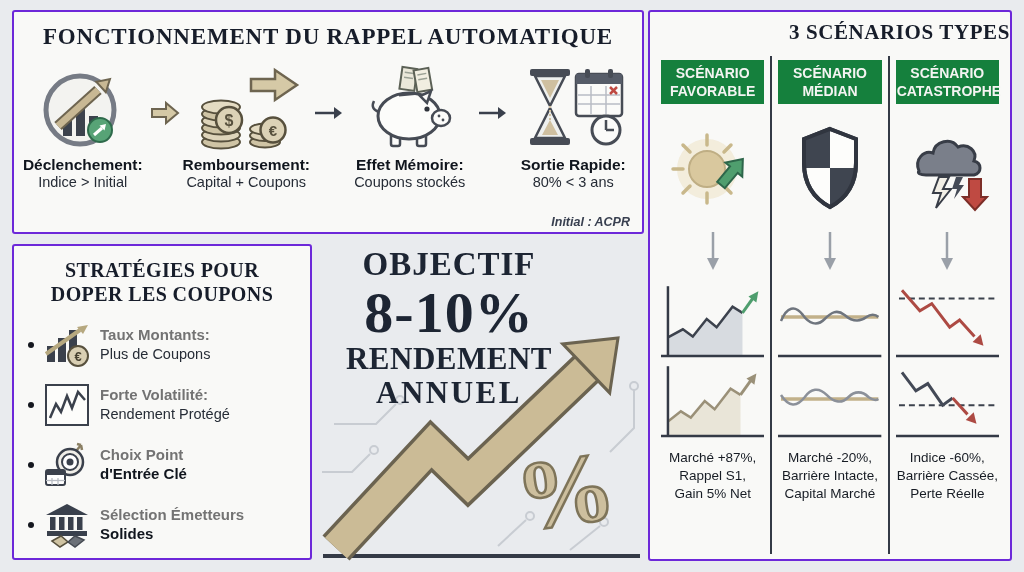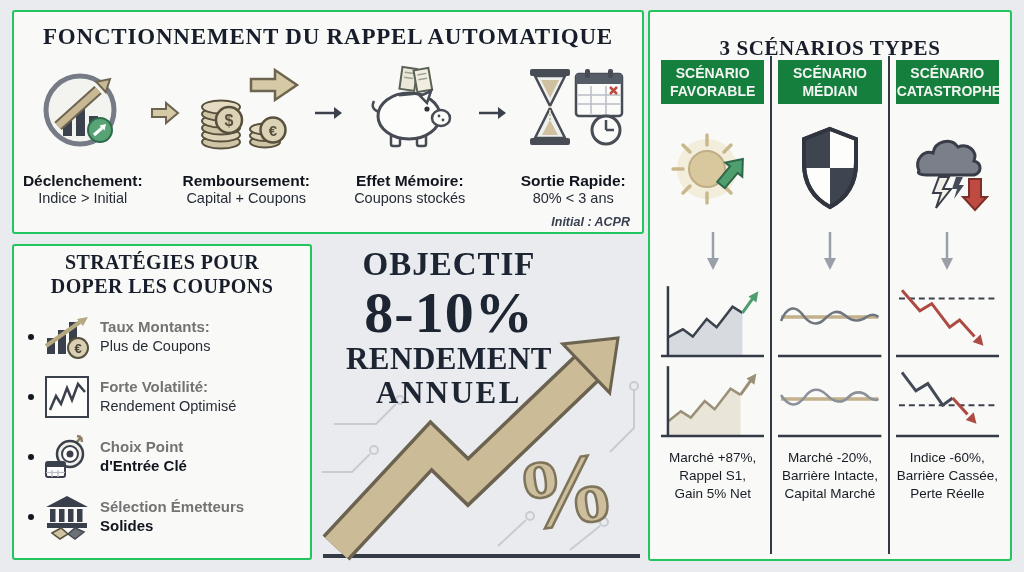--- a/index.html
+++ b/index.html
@@ -1,58 +1,58 @@
 <!DOCTYPE html>
 <html><head>
 <meta charset="utf-8">
 <style>
   * { margin:0; padding:0; box-sizing:border-box; }
   html,body { background:#d9dbde; }
   body { font-family:"Liberation Sans", sans-serif; }
   .canvas { position:relative; width:1024px; height:572px; background:#e9ebee; overflow:hidden; }
-  .panel { position:absolute; background:#f9f9f7; border:2px solid #22c55e; border-radius:3px; }
+  .panel { position:absolute; background:#f9f9f7; border:2px solid #6d28d9; border-radius:3px; }
 
   
   #panel-fonctionnement { left:12px; top:10px; width:632px; height:224px; }
   .tl-title { text-align:center; margin-top:12px; font-family:"Liberation Serif", serif;
               font-weight:bold; font-size:23px; letter-spacing:0.8px; color:#171d2a; }
   .steps { display:flex; align-items:flex-start; justify-content:center; gap:2px; padding:6px 4px 0; }
   .step { width:140px; text-align:center; }
   .step-icon { height:96px; display:flex; align-items:flex-end; justify-content:center; }
-  .step-label { font-weight:bold; font-size:15.5px; color:#10151d; margin-top:20px; }
+  .step-label { font-weight:bold; font-size:15.5px; color:#10151d; margin-top:4px; }
   .step-sub { font-size:14.5px; color:#262c36; }
   .sep-arrow { margin-top:44px; flex:0 0 auto; }
   .source { position:absolute; right:12px; bottom:3px; font-style:italic; font-size:12.5px;
             font-weight:bold; color:#394050; }
 
   
   #panel-strategies { left:12px; top:244px; width:300px; height:316px; }
   .st-title { text-align:center; font-family:"Liberation Serif", serif; font-weight:bold;
-              font-size:20px; line-height:1.22; margin-top:4px; letter-spacing:0.4px; color:#171d2a; }
+              font-size:20px; line-height:1.22; margin-top:12px; letter-spacing:0.4px; color:#171d2a; }
   .st-list { margin-top:8px; padding:0 6px 0 12px; }
   .st-item { display:flex; align-items:center; gap:9px; padding:6px 2px; }
   .st-bullet { width:6px; height:6px; border-radius:50%; background:#15181f; flex:0 0 auto; }
   .st-icon { width:48px; height:48px; flex:0 0 auto; display:flex; align-items:center; justify-content:center; }
   .st-text { line-height:1.25; }
   .st-line1 { display:block; font-weight:bold; font-size:15px; color:#737373; }
   .st-line2 { display:block; font-size:14.5px; color:#262c36; }
   .bold-both .st-line2 { font-weight:bold; font-size:15px; color:#10151d; }
 
   
   #objective { position:absolute; left:318px; top:246px; width:262px; text-align:center; z-index:2;
                font-family:"Liberation Serif", serif; font-weight:bold; color:#1d2533; }
   .obj-l1 { font-size:33px; letter-spacing:1px; }
   .obj-l2 { font-size:58px; line-height:1.02; letter-spacing:1px; }
   .obj-l3 { font-size:31px; line-height:1.08; letter-spacing:0.5px; }
   .obj-l4 { font-size:31px; line-height:1.1; letter-spacing:2.5px; }
   #arrow-art { position:absolute; left:318px; top:306px; width:330px; height:260px; z-index:1; }
 
   
   #panel-scenarios { left:648px; top:10px; width:364px; height:551px; }
-  .sc-title { text-align:center; margin-top:24px; font-family:"Liberation Serif", serif;
+  .sc-title { text-align:right; margin-top:8px; font-family:"Liberation Serif", serif;
               font-weight:bold; font-size:21px; letter-spacing:0.6px; color:#171d2a; }
   .sc-cols { position:absolute; left:5px; right:5px; top:44px; bottom:5px; display:flex; }
   .sc-col { flex:1 1 0; display:flex; flex-direction:column; align-items:center; padding:2px 6px 0; min-width:0; }
   .sc-col + .sc-col { border-left:2px solid #343a46; }
   .sc-header { width:100%; background:#15803d; color:#f4f4f2; text-align:center; font-weight:bold;
                font-size:14px; line-height:1.3; padding:4px 1px; margin-top:2px; }
   .sc-header span { display:block; }
   .sc-iconbox { height:118px; display:flex; align-items:center; justify-content:center; margin-top:8px; }
   .sc-down { height:44px; margin-bottom:4px; }
   .sc-chart { width:100%; height:80px; }
@@ -229,21 +229,21 @@
       <div class="st-item">
         <span class="st-bullet"></span>
         <span class="st-icon">
           <svg width="46" height="46" viewBox="0 0 46 46">
             <rect x="2" y="3" width="42" height="40" fill="#fdfdfb" stroke="#3b414c" stroke-width="2"></rect>
             <polyline points="6,36 12,22 17,30 23,14 28,26 34,10 41,18" fill="none" stroke="#3b414c" stroke-width="2.5"></polyline>
           </svg>
         </span>
         <span class="st-text">
           <span class="st-line1">Forte Volatilité:</span>
-          <span class="st-line2">Rendement Optimisé</span>
+          <span class="st-line2">Rendement Protégé</span>
         </span>
       </div>
 
       <div class="st-item bold-both">
         <span class="st-bullet"></span>
         <span class="st-icon">
           <svg width="46" height="46" viewBox="0 0 46 46">
             <line x1="37" y1="3" x2="29" y2="13" stroke="#8a7f63" stroke-width="2.5"></line>
             <line x1="33" y1="2" x2="37" y2="3" stroke="#8a7f63" stroke-width="2.5"></line>
             <line x1="38" y1="8" x2="37" y2="3" stroke="#8a7f63" stroke-width="2.5"></line>

